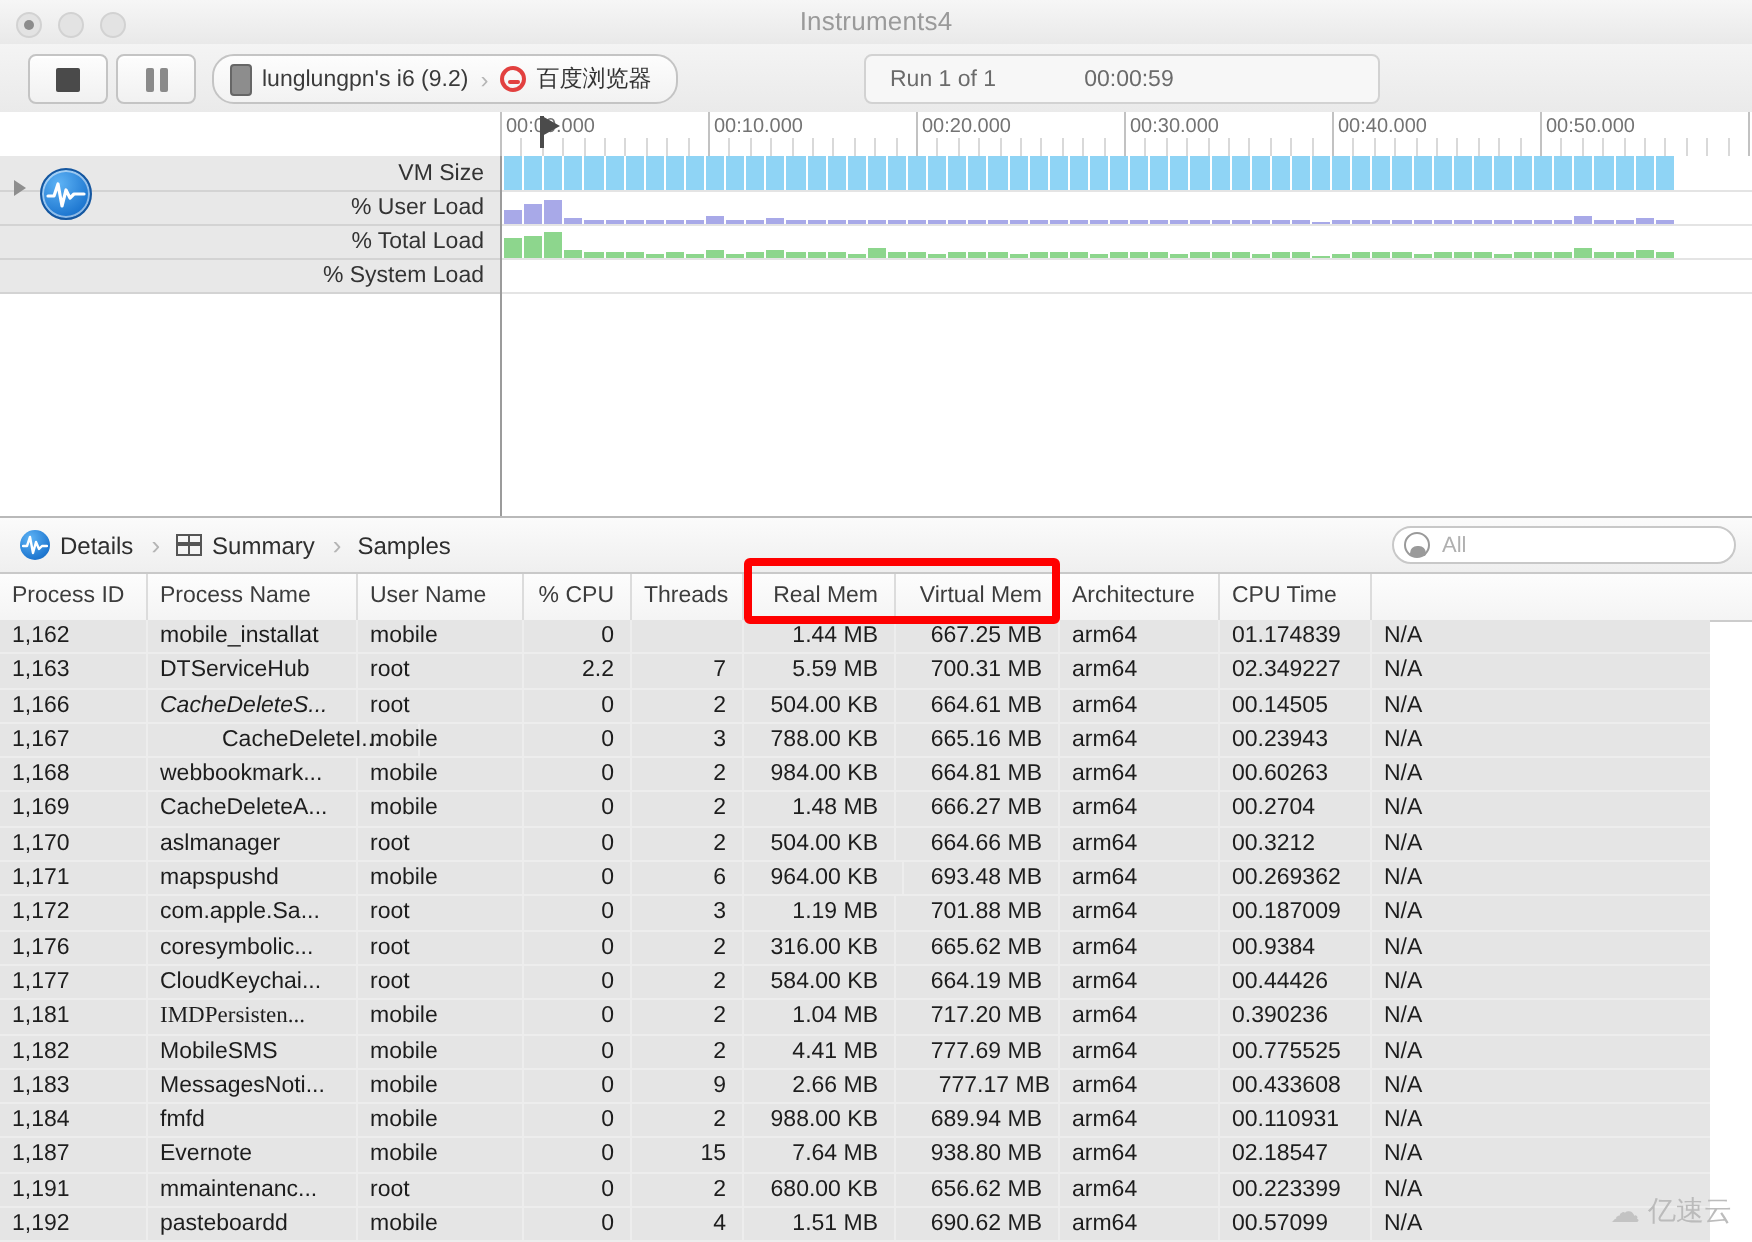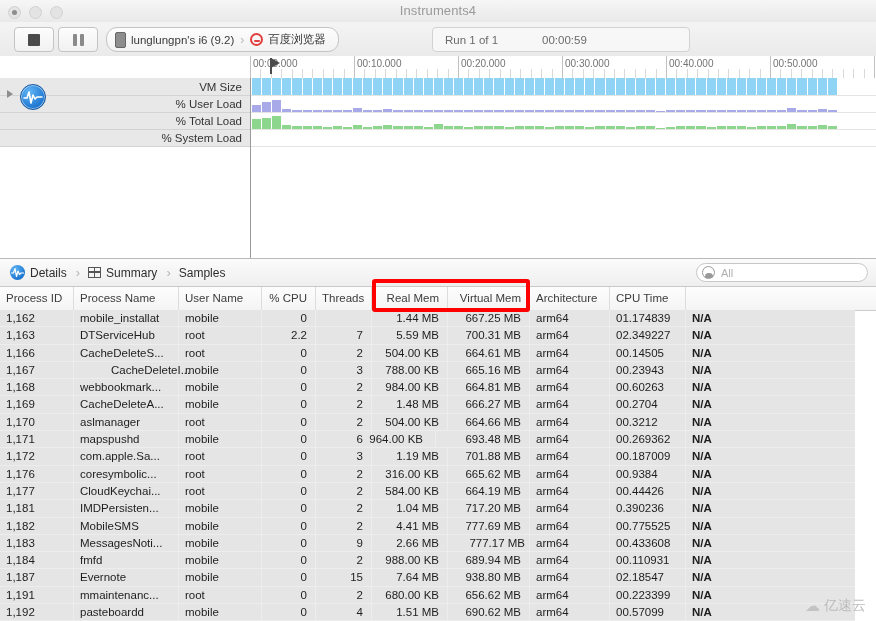--- a/index.html
+++ b/index.html
@@ -249,21 +249,21 @@
   }
   .cell {
     position: absolute; top: 0; height: 17.3px; line-height: 17.3px;
     font-size: 11.5px; color: #1d1d1d;
     box-sizing: border-box;
     padding: 0 6px;
     white-space: nowrap; overflow: hidden;
     border-right: 1px solid #ededed;
   }
   .cell.num { text-align: right; }
-  .cell.last { border-right: none; font-weight: bold; }
+  .cell.last { border-right: none; }
 
   
   #annot-rect {
     position: absolute; left: 372px; top: 279px;
     width: 158px; height: 33px;
     border: 4px solid #ff0000; border-radius: 3px;
     box-sizing: border-box;
     pointer-events: none;
   }
 
@@ -647,21 +647,21 @@
         <div class="cell num" style="left: 262px; width: 54px; padding-right: 8px;">2.2</div>
         <div class="cell num" style="left: 316px; width: 56px; padding-right: 8px;">7</div>
         <div class="cell num" style="left: 372px; width: 76px; padding-right: 8px;">5.59 MB</div>
         <div class="cell num" style="left: 448px; width: 82px; padding-right: 8px;">700.31 MB</div>
         <div class="cell" style="left: 530px; width: 80px;">arm64</div>
         <div class="cell" style="left: 610px; width: 76px;">02.349227</div>
         <div class="cell last" style="left: 686px; width: 190px;">N/A</div>
       </div>
       <div class="row">
         <div class="cell" style="left: 0px; width: 74px;">1,166</div>
-        <div class="cell" style="left: 74px; width: 105px;">CacheDeleteS...</div>
+        <div class="cell" style="left: 74px; width: 105px; font-style: italic;">CacheDeleteS...</div>
         <div class="cell" style="left: 179px; width: 83px;">root</div>
         <div class="cell num" style="left: 262px; width: 54px; padding-right: 8px;">0</div>
         <div class="cell num" style="left: 316px; width: 56px; padding-right: 8px;">2</div>
         <div class="cell num" style="left: 372px; width: 76px; padding-right: 8px;">504.00 KB</div>
         <div class="cell num" style="left: 448px; width: 82px; padding-right: 8px;">664.61 MB</div>
         <div class="cell" style="left: 530px; width: 80px;">arm64</div>
         <div class="cell" style="left: 610px; width: 76px;">00.14505</div>
         <div class="cell last" style="left: 686px; width: 190px;">N/A</div>
       </div>
       <div class="row">
@@ -711,21 +711,21 @@
         <div class="cell" style="left: 530px; width: 80px;">arm64</div>
         <div class="cell" style="left: 610px; width: 76px;">00.3212</div>
         <div class="cell last" style="left: 686px; width: 190px;">N/A</div>
       </div>
       <div class="row">
         <div class="cell" style="left: 0px; width: 74px;">1,171</div>
         <div class="cell" style="left: 74px; width: 105px;">mapspushd</div>
         <div class="cell" style="left: 179px; width: 83px;">mobile</div>
         <div class="cell num" style="left: 262px; width: 54px; padding-right: 8px;">0</div>
         <div class="cell num" style="left: 316px; width: 56px; padding-right: 8px;">6</div>
-        <div class="cell num" style="left: 360px; width: 76px; padding-right: 12px;">964.00 KB</div>
+        <div class="cell num" style="left: 376px; width: 76px; padding-right: 12px;">964.00 KB</div>
         <div class="cell num" style="left: 448px; width: 82px; padding-right: 8px;">693.48 MB</div>
         <div class="cell" style="left: 530px; width: 80px;">arm64</div>
         <div class="cell" style="left: 610px; width: 76px;">00.269362</div>
         <div class="cell last" style="left: 686px; width: 190px;">N/A</div>
       </div>
       <div class="row">
         <div class="cell" style="left: 0px; width: 74px;">1,172</div>
         <div class="cell" style="left: 74px; width: 105px;">com.apple.Sa...</div>
         <div class="cell" style="left: 179px; width: 83px;">root</div>
         <div class="cell num" style="left: 262px; width: 54px; padding-right: 8px;">0</div>
@@ -755,21 +755,21 @@
         <div class="cell num" style="left: 262px; width: 54px; padding-right: 8px;">0</div>
         <div class="cell num" style="left: 316px; width: 56px; padding-right: 8px;">2</div>
         <div class="cell num" style="left: 372px; width: 76px; padding-right: 8px;">584.00 KB</div>
         <div class="cell num" style="left: 448px; width: 82px; padding-right: 8px;">664.19 MB</div>
         <div class="cell" style="left: 530px; width: 80px;">arm64</div>
         <div class="cell" style="left: 610px; width: 76px;">00.44426</div>
         <div class="cell last" style="left: 686px; width: 190px;">N/A</div>
       </div>
       <div class="row">
         <div class="cell" style="left: 0px; width: 74px;">1,181</div>
-        <div class="cell" style="left: 74px; width: 105px;">IMDPersisten...</div>
+        <div class="cell" style="left: 74px; width: 105px; font-family: Liberation Serif, serif;">IMDPersisten...</div>
         <div class="cell" style="left: 179px; width: 83px;">mobile</div>
         <div class="cell num" style="left: 262px; width: 54px; padding-right: 8px;">0</div>
         <div class="cell num" style="left: 316px; width: 56px; padding-right: 8px;">2</div>
         <div class="cell num" style="left: 372px; width: 76px; padding-right: 8px;">1.04 MB</div>
         <div class="cell num" style="left: 448px; width: 82px; padding-right: 8px;">717.20 MB</div>
         <div class="cell" style="left: 530px; width: 80px;">arm64</div>
         <div class="cell" style="left: 610px; width: 76px;">0.390236</div>
         <div class="cell last" style="left: 686px; width: 190px;">N/A</div>
       </div>
       <div class="row">

